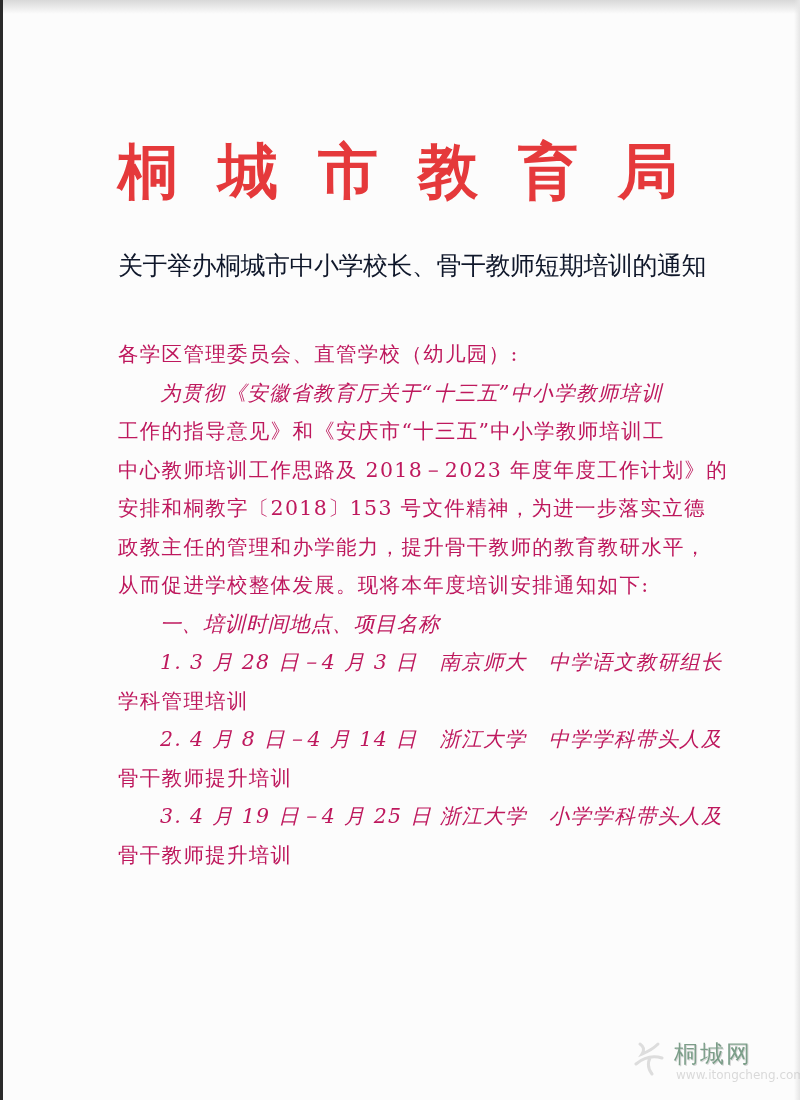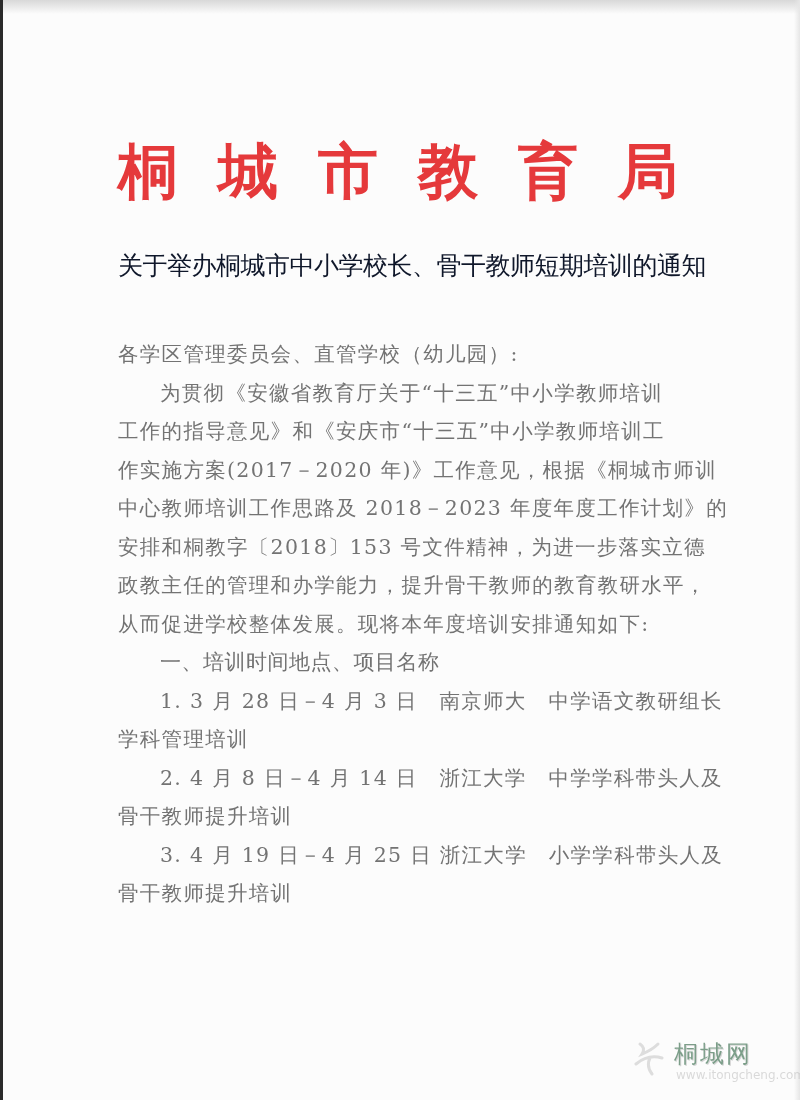--- a/index.html
+++ b/index.html
@@ -65,24 +65,24 @@
     white-space: nowrap;
   }
   .body-text {
     position: absolute;
     left: 118px;
     top: 335px;
     width: 560px;
     font-size: 20.5px;
     line-height: 38.5px;
     letter-spacing: 1.3px;
-    color: #737373;
+    color: #be185d;
   }
   .line { white-space: nowrap; height: 38.5px; }
-  .indent { padding-left: 42px; }
+  .indent { padding-left: 42px; font-style: italic; }
   .section-heading {
     font-family: "DejaVu Sans", "Liberation Sans", sans-serif;
     font-size: 21px;
     letter-spacing: 0.5px;
   }
   .watermark {
     position: absolute;
     left: 632px;
     top: 1040px;
     width: 150px;
@@ -128,21 +128,20 @@
     <span>局</span>
   </div>
 
   <div class="doc-title">关于举办桐城市中小学校长、骨干教师短期培训的通知</div>
 
   <div class="body-text">
     <div class="line">各学区管理委员会、直管学校（幼儿园）:</div>
 
     <div class="line indent">为贯彻《安徽省教育厅关于“十三五”中小学教师培训</div>
     <div class="line">工作的指导意见》和《安庆市“十三五”中小学教师培训工</div>
-    <div class="line">作实施方案(2017－2020 年)》工作意见，根据《桐城市师训</div>
     <div class="line">中心教师培训工作思路及 2018－2023 年度年度工作计划》的</div>
     <div class="line">安排和桐教字〔2018〕153 号文件精神，为进一步落实立德</div>
     <div class="line">政教主任的管理和办学能力，提升骨干教师的教育教研水平，</div>
     <div class="line">从而促进学校整体发展。现将本年度培训安排通知如下:</div>
 
     <div class="line indent section-heading">一、培训时间地点、项目名称</div>
 
     <div class="line indent">1. 3 月 28 日－4 月 3 日　南京师大　中学语文教研组长</div>
     <div class="line">学科管理培训</div>
     <div class="line indent">2. 4 月 8 日－4 月 14 日　浙江大学　中学学科带头人及</div>

